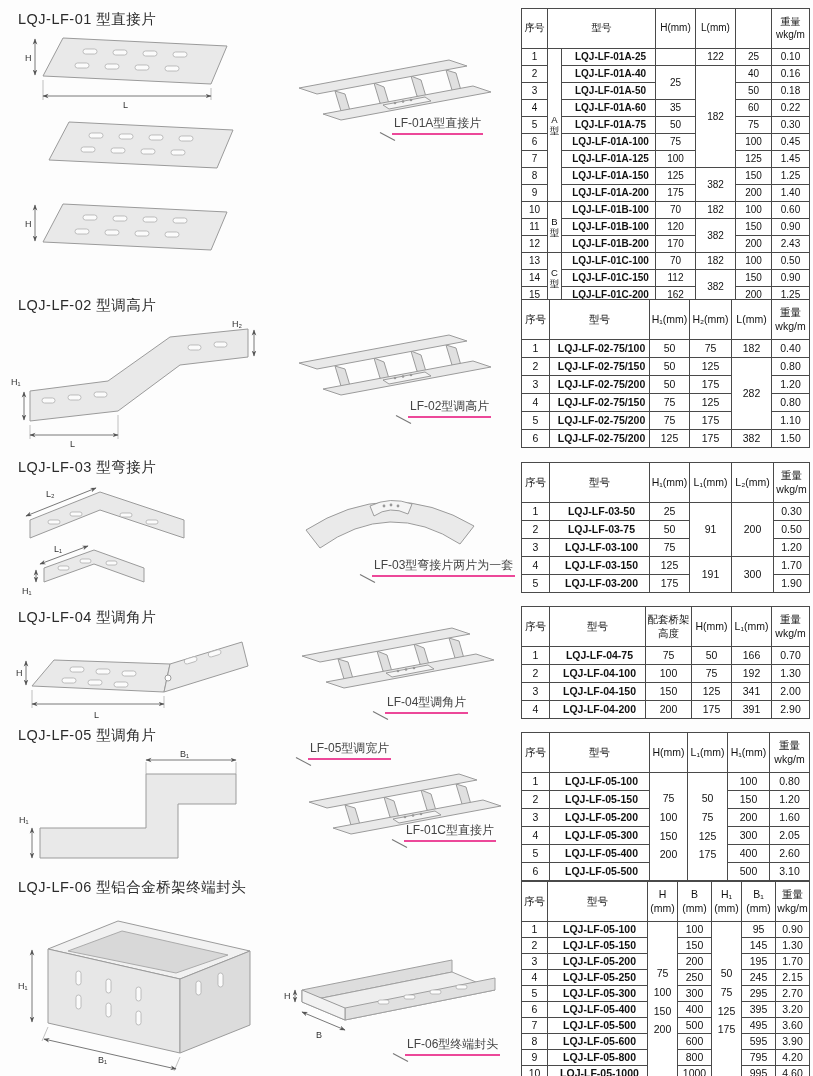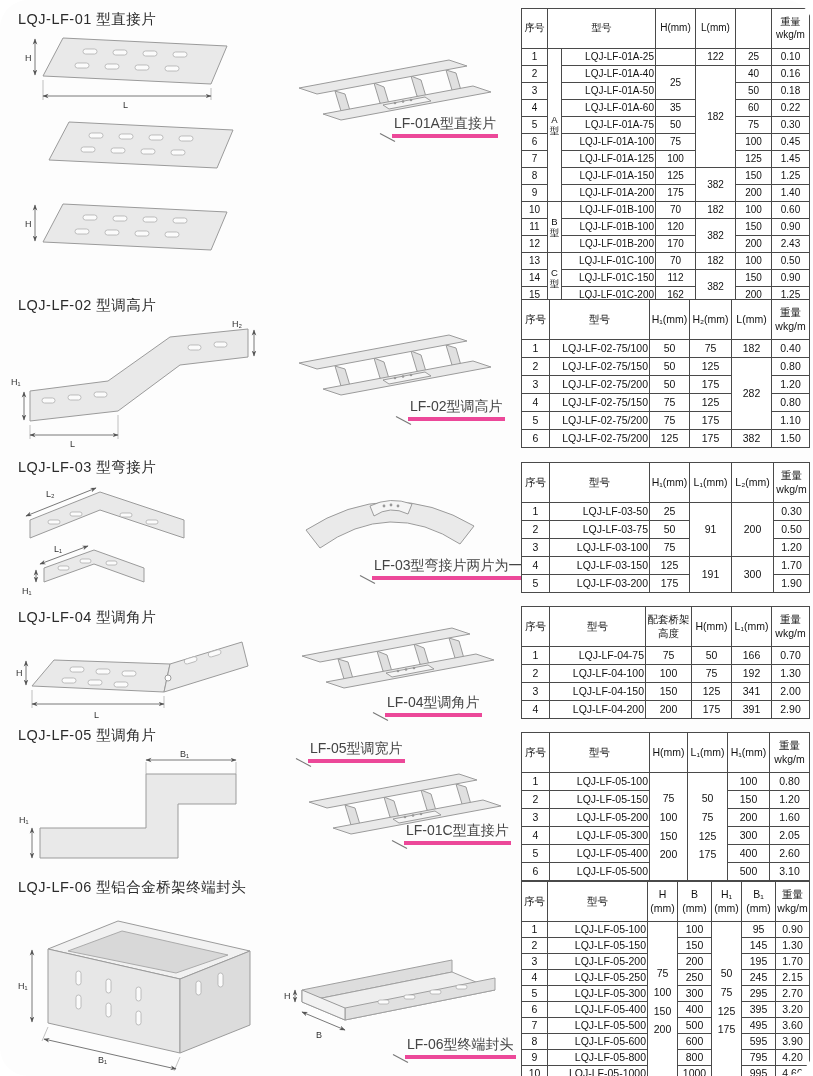--- a/index.html
+++ b/index.html
@@ -1,40 +1,40 @@
 <!DOCTYPE html>
 <html><head>
 <meta charset="utf-8">
 <style>
   html,body{margin:0;padding:0;background:#ffffff;}
   .page{position:relative;width:813px;height:1076px;background:#fdfdfd;overflow:hidden;
-        font-family:"Liberation Sans","DejaVu Sans",sans-serif;color:#222;border-radius:28px;}
+        font-family:"Liberation Sans","DejaVu Sans",sans-serif;color:#222;}
   .sec-title{position:absolute;font-size:14.5px;letter-spacing:.5px;color:#2b2b2b;white-space:nowrap;}
   .note{position:absolute;left:277px;top:183px;width:233px;font-size:12.5px;line-height:1.78;
         color:#333;text-indent:2em;text-align:justify;}
-  .ill-label{position:absolute;font-size:14px;color:#444;border-bottom:4px solid #ec4899;
+  .ill-label{position:absolute;font-size:12px;color:#444;border-bottom:2px solid #ec4899;
              padding:0 2px 1px 2px;white-space:nowrap;}
   .ill-label::before{content:"";position:absolute;left:-13px;bottom:-4px;width:17px;height:1px;
              background:#777;transform:rotate(28deg);}
   svg{position:absolute;overflow:visible;}
   svg text{font-family:"Liberation Sans","DejaVu Sans",sans-serif;font-size:9px;fill:#333;}
   .plate{fill:#e9e9e9;stroke:#9b9b9b;stroke-width:1;}
   .plate2{fill:#e0e0e0;stroke:#9b9b9b;stroke-width:1;}
   .slot{fill:#fbfbfb;stroke:#a8a8a8;stroke-width:.7;}
   .dim{stroke:#555;stroke-width:.8;fill:none;}
   .ext{stroke:#999;stroke-width:.6;}
   table{position:absolute;border-collapse:collapse;table-layout:fixed;background:#fff;
         font-size:10.5px;color:#111;border:1.5px solid #2f2f2f;}
   th,td{border:1px solid #4a4a4a;text-align:center;white-space:pre-line;padding:0 1px;overflow:hidden;}
   th{font-weight:normal;height:39px;line-height:1.25;}
   td{height:16px;line-height:1.15;}
   .t-lf01{font-size:10px;}
   .t-lf02 td,.t-lf03 td,.t-lf04 td,.t-lf05 td{height:17px;}
   .t-lf06 td{height:15px;}
-  td.model{text-align:right;padding-left:5px;}
+  td.model{text-align:center;padding-left:5px;font-weight:bold;}
   td.grp{font-size:9.5px;line-height:1.2;padding:0;}
   td.stack{line-height:1.8;}
 </style>
 </head>
 <body>
 
 <div class="page">
 
   <svg width="0" height="0" style="left:0;top:0">
     <defs>

